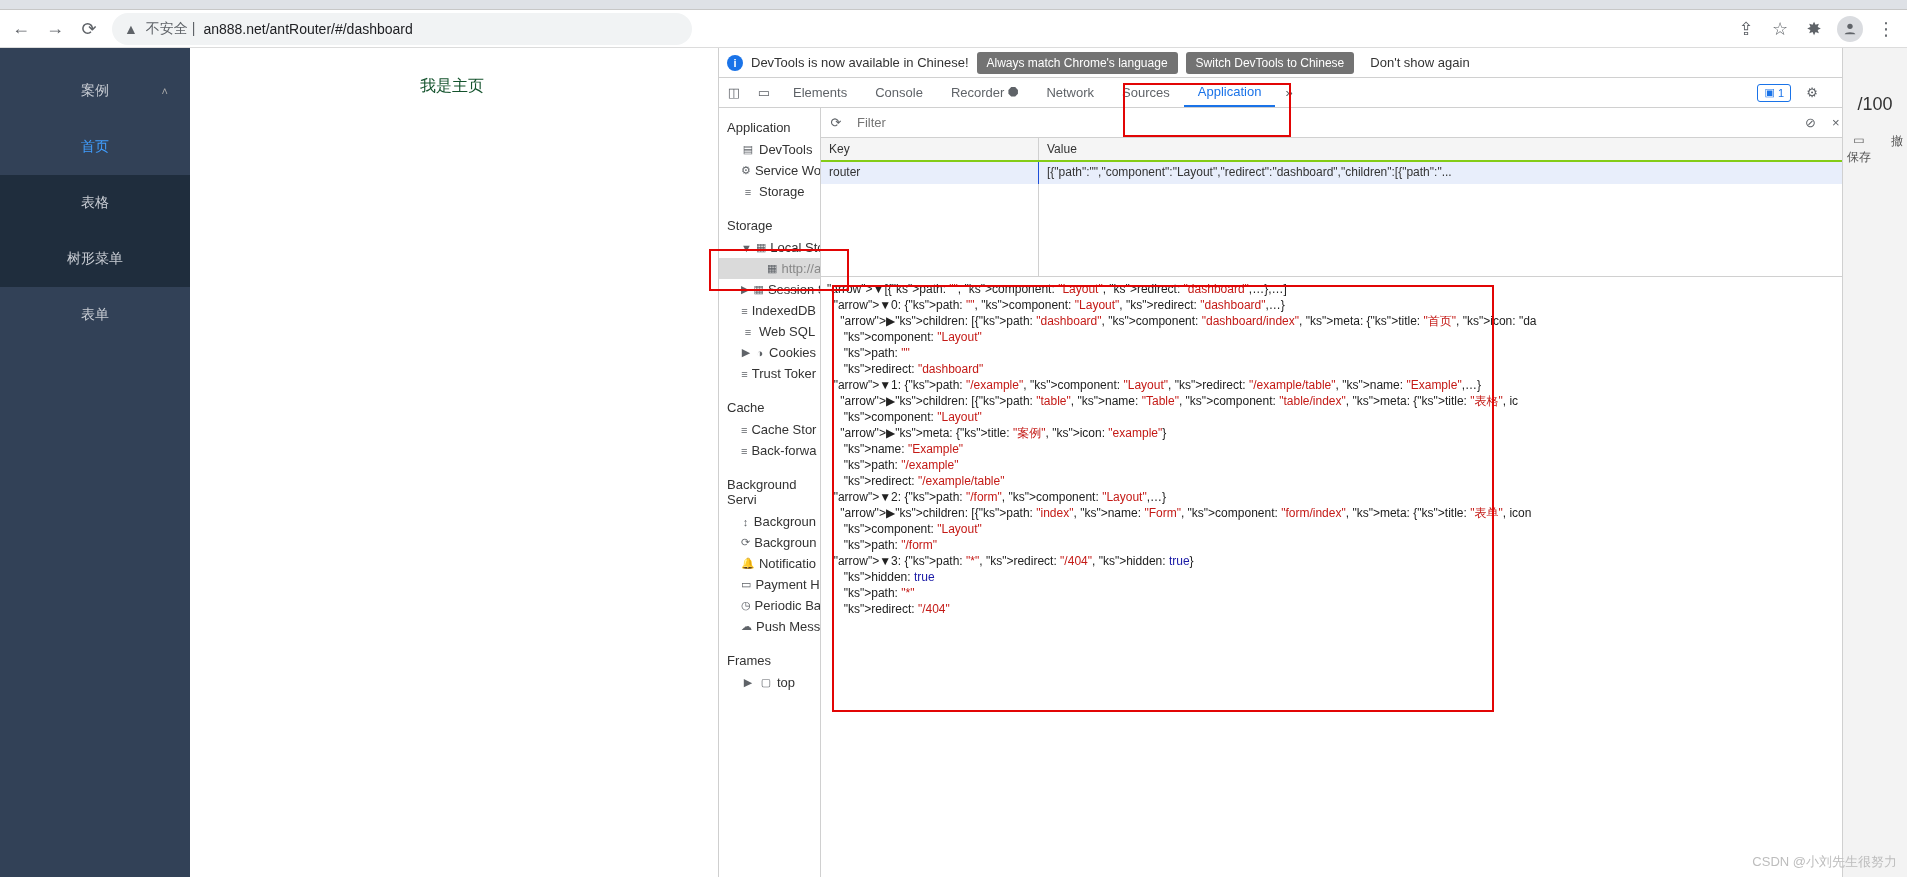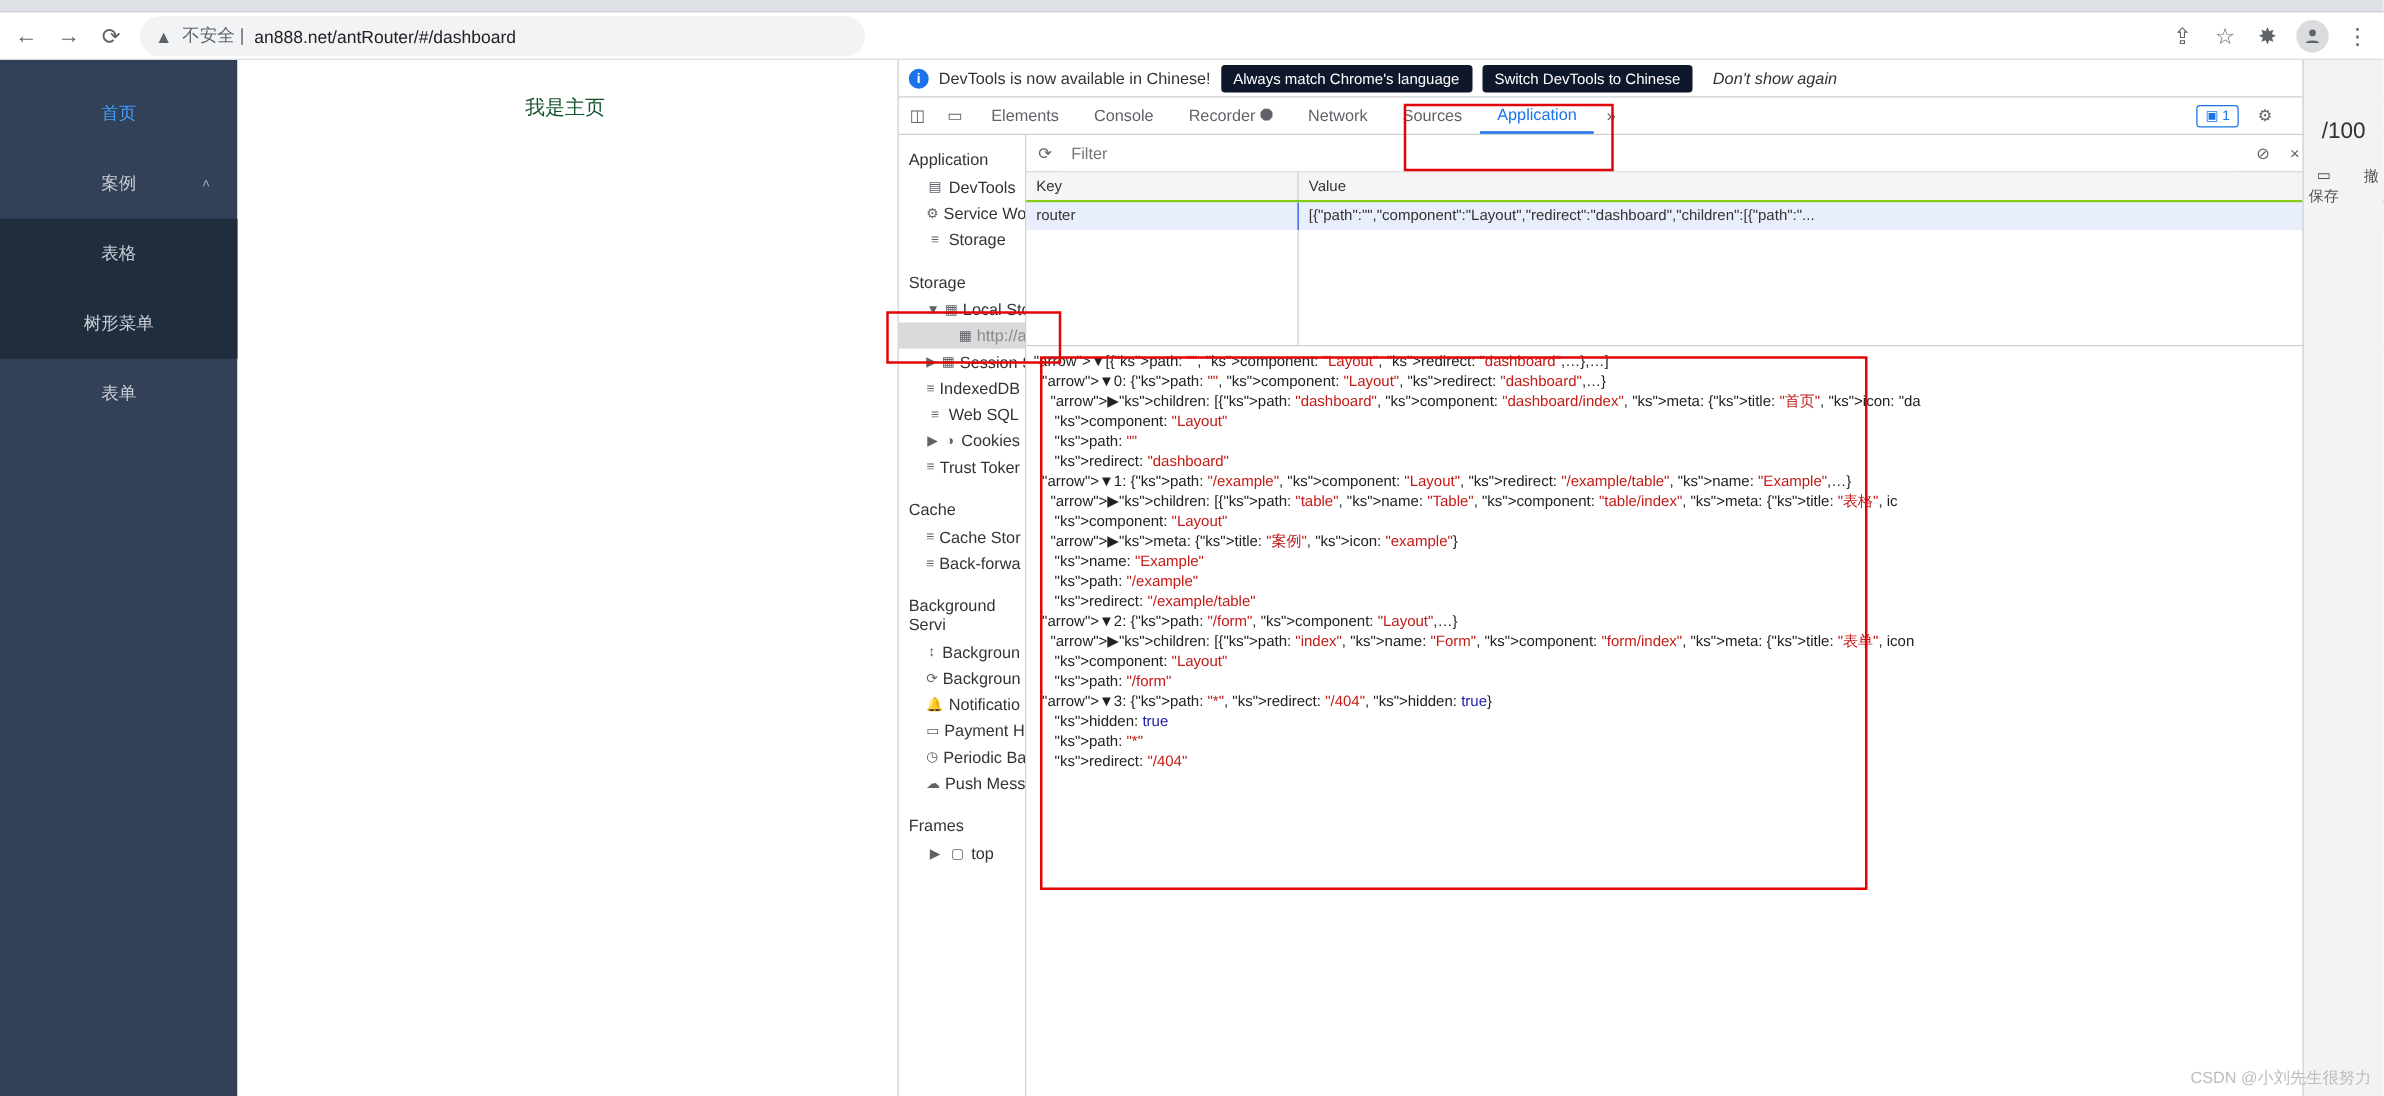--- a/index.html
+++ b/index.html
@@ -19,22 +19,22 @@
 .leftnav .item{height:56px;display:flex;align-items:center;justify-content:center;font-size:14px;position:relative;color:#c9cdd4;cursor:pointer;}
 .leftnav .item.active{color:#409eff;}
 .leftnav .item.dark{background:#1f2d3d;}
 .leftnav .item .chev{position:absolute;right:22px;font-size:11px;color:#aaa;}
 .pagebody{flex:0 0 528px;background:#fff;padding:28px 0 0 230px;font-size:16px;color:#14532d;}
 
 .devtools{flex:1;border-left:1px solid #cfcfcf;display:flex;flex-direction:column;background:#fff;min-width:0;position:relative;}
 .dt-bar{height:30px;display:flex;align-items:center;padding:0 8px;gap:8px;border-bottom:1px solid #d0d0d0;}
 .info-ic{width:16px;height:16px;border-radius:50%;background:#1a73e8;color:#fff;font-size:11px;font-weight:bold;display:flex;align-items:center;justify-content:center;}
 .dt-bar .msg{color:#333;font-size:13px;}
-.pill{background:#0f172a;color:#fff;padding:4px 10px;border-radius:3px;font-size:12px;cursor:pointer;}
-.plain{color:#333;font-size:13px;padding:4px 8px;cursor:pointer;font-style:italic;}
+.pill{background:#737373;color:#fff;padding:4px 10px;border-radius:3px;font-size:12px;cursor:pointer;}
+.plain{color:#333;font-size:13px;padding:4px 8px;cursor:pointer;}
 .dt-bar .xbtn{margin-left:auto;color:#555;font-size:16px;cursor:pointer;padding:0 6px;}
 .dt-tabs{height:30px;display:flex;align-items:stretch;border-bottom:1px solid #d0d0d0;font-size:13px;color:#5f6368;}
 .dt-tabs .ticon{width:30px;display:flex;align-items:center;justify-content:center;cursor:pointer;color:#5f6368;}
 .dt-tabs .tab{padding:0 14px;display:flex;align-items:center;cursor:pointer;}
 .dt-tabs .tab.active{color:#1a73e8;border-bottom:2px solid #1a73e8;}
 .dt-tabs .more{padding:0 10px;display:flex;align-items:center;cursor:pointer;}
 .dt-tabs .rtool{display:flex;align-items:center;margin-left:auto;gap:6px;padding-right:8px;}
 .issue-badge{border:1px solid #1a73e8;color:#1a73e8;padding:0 6px;border-radius:3px;font-size:11px;display:flex;align-items:center;gap:3px;height:18px;}
 .dt-content{flex:1;display:flex;min-height:0;}
 
@@ -101,26 +101,26 @@
         <circle cx="12" cy="8" r="4"></circle>
         <path d="M4 20c0-4 16-4 16 0z"></path>
       </svg>
     </span>
   <span class="tb-icon">⋮</span>
 </div>
 
 <div class="main">
 
   <div class="leftnav">
-    <div class="item active">
-        <span>首页</span>
-      </div>
     <div class="item">
         <span>案例</span>
         <span class="chev">˄</span>
+      </div>
+    <div class="item active">
+        <span>首页</span>
       </div>
     <div class="item dark">
         <span>表格</span>
       </div>
     <div class="item dark">
         <span>树形菜单</span>
       </div>
     <div class="item">
         <span>表单</span>
       </div>

